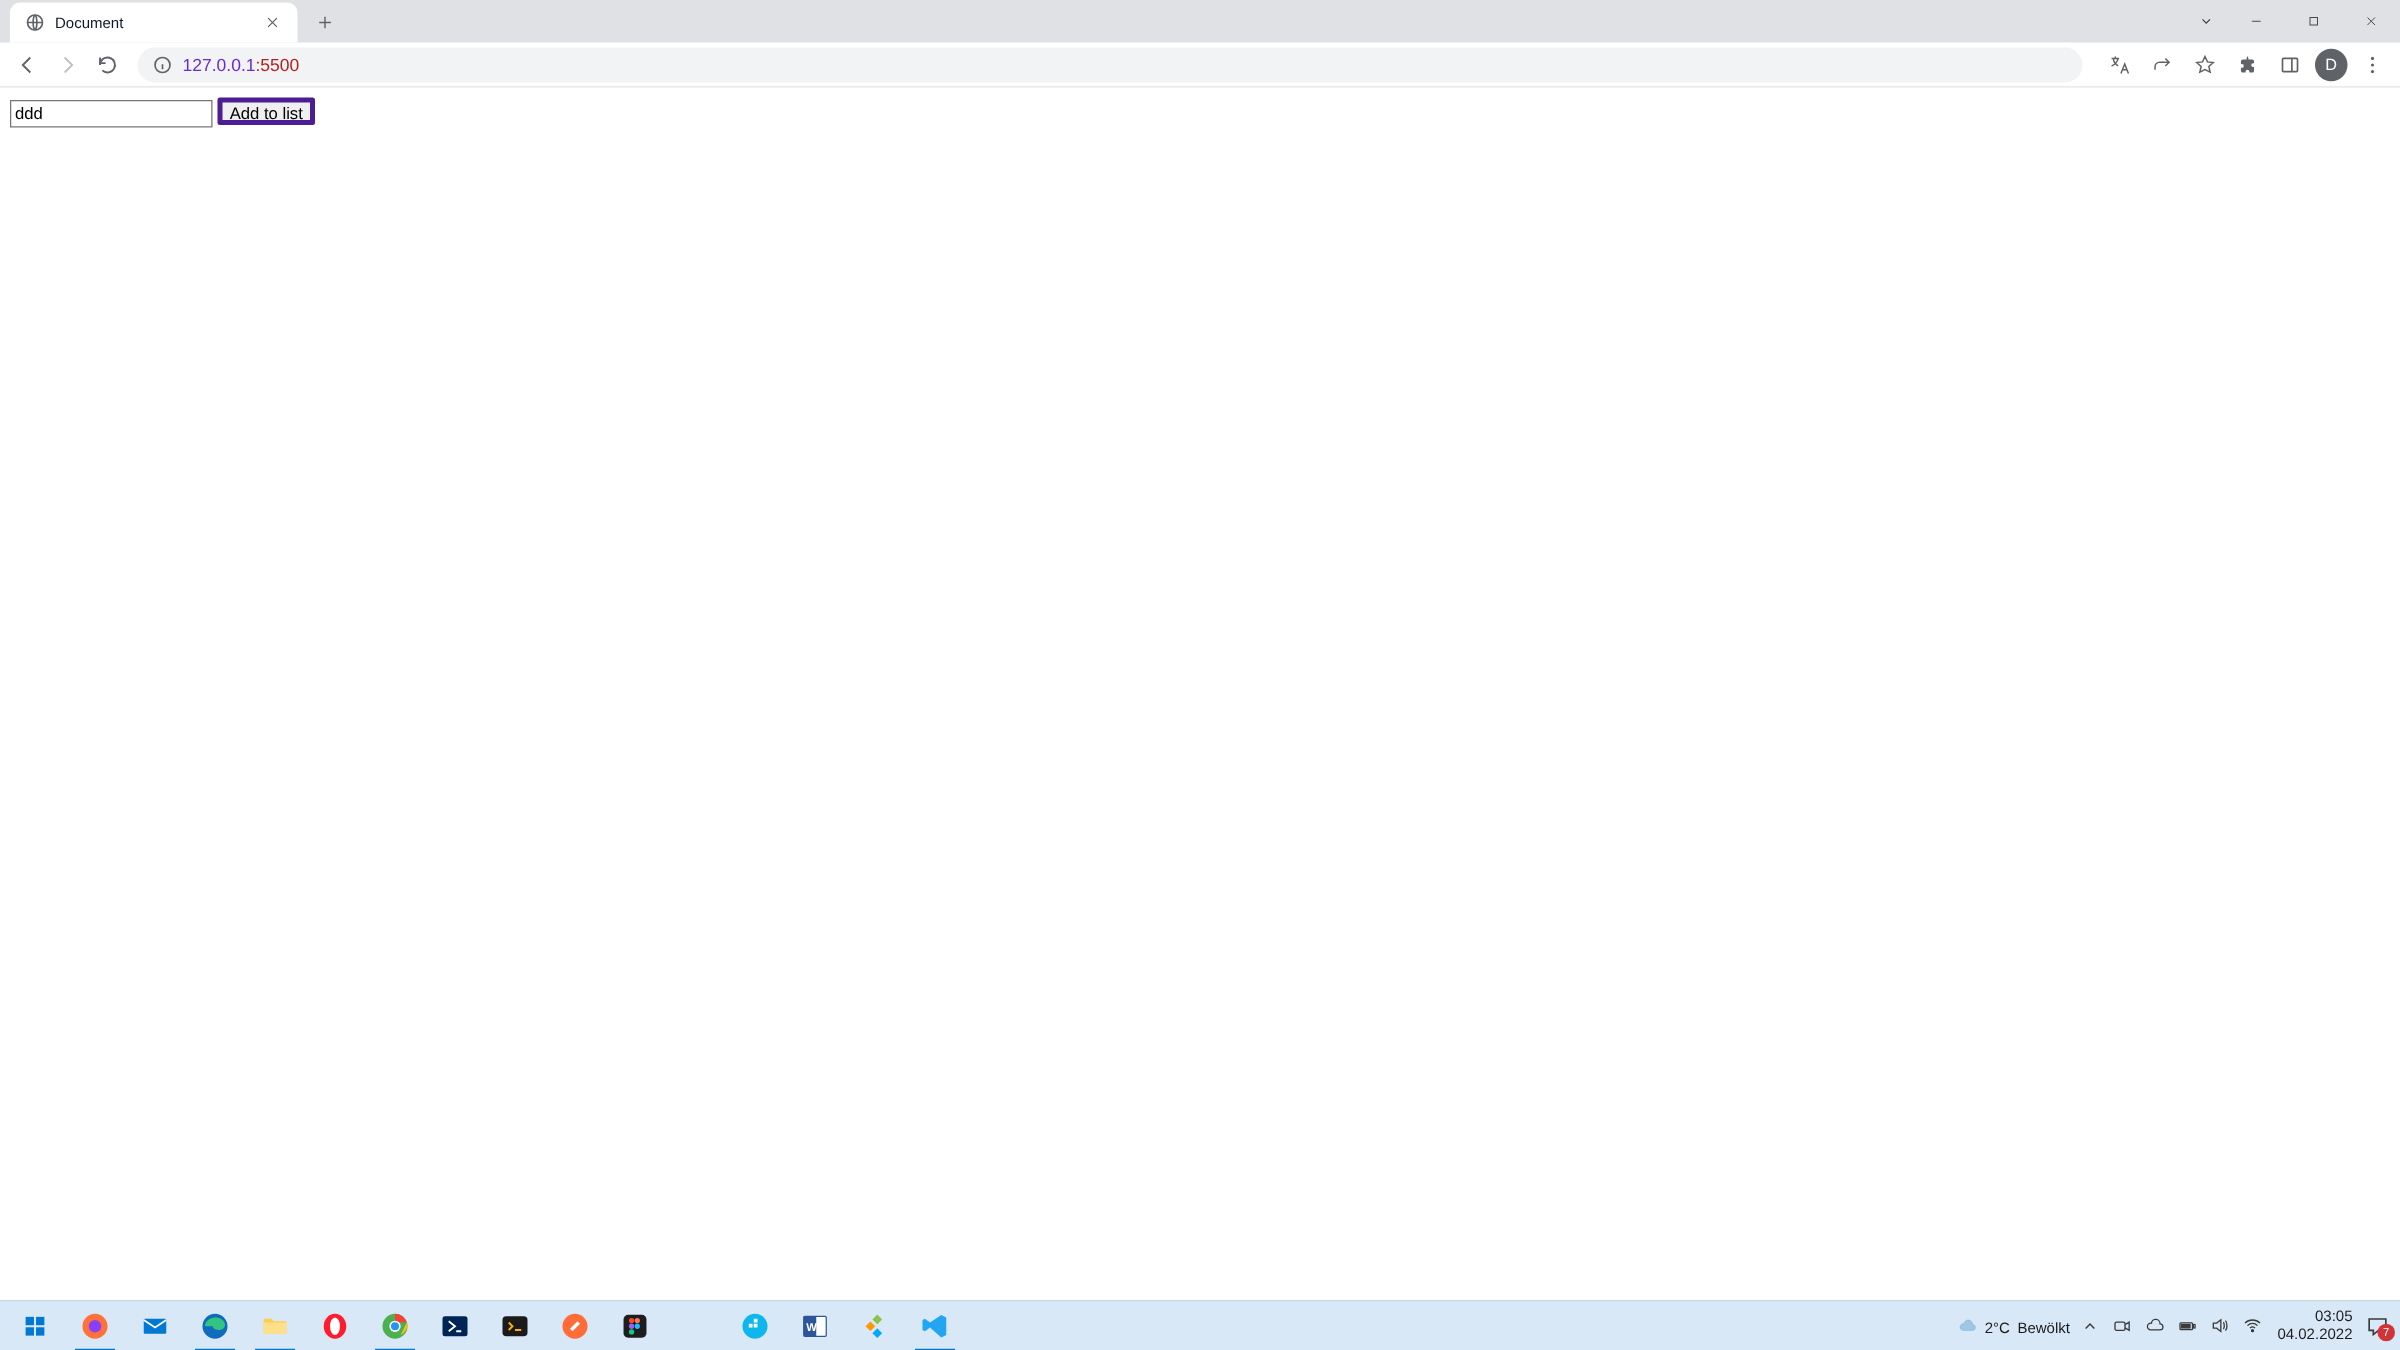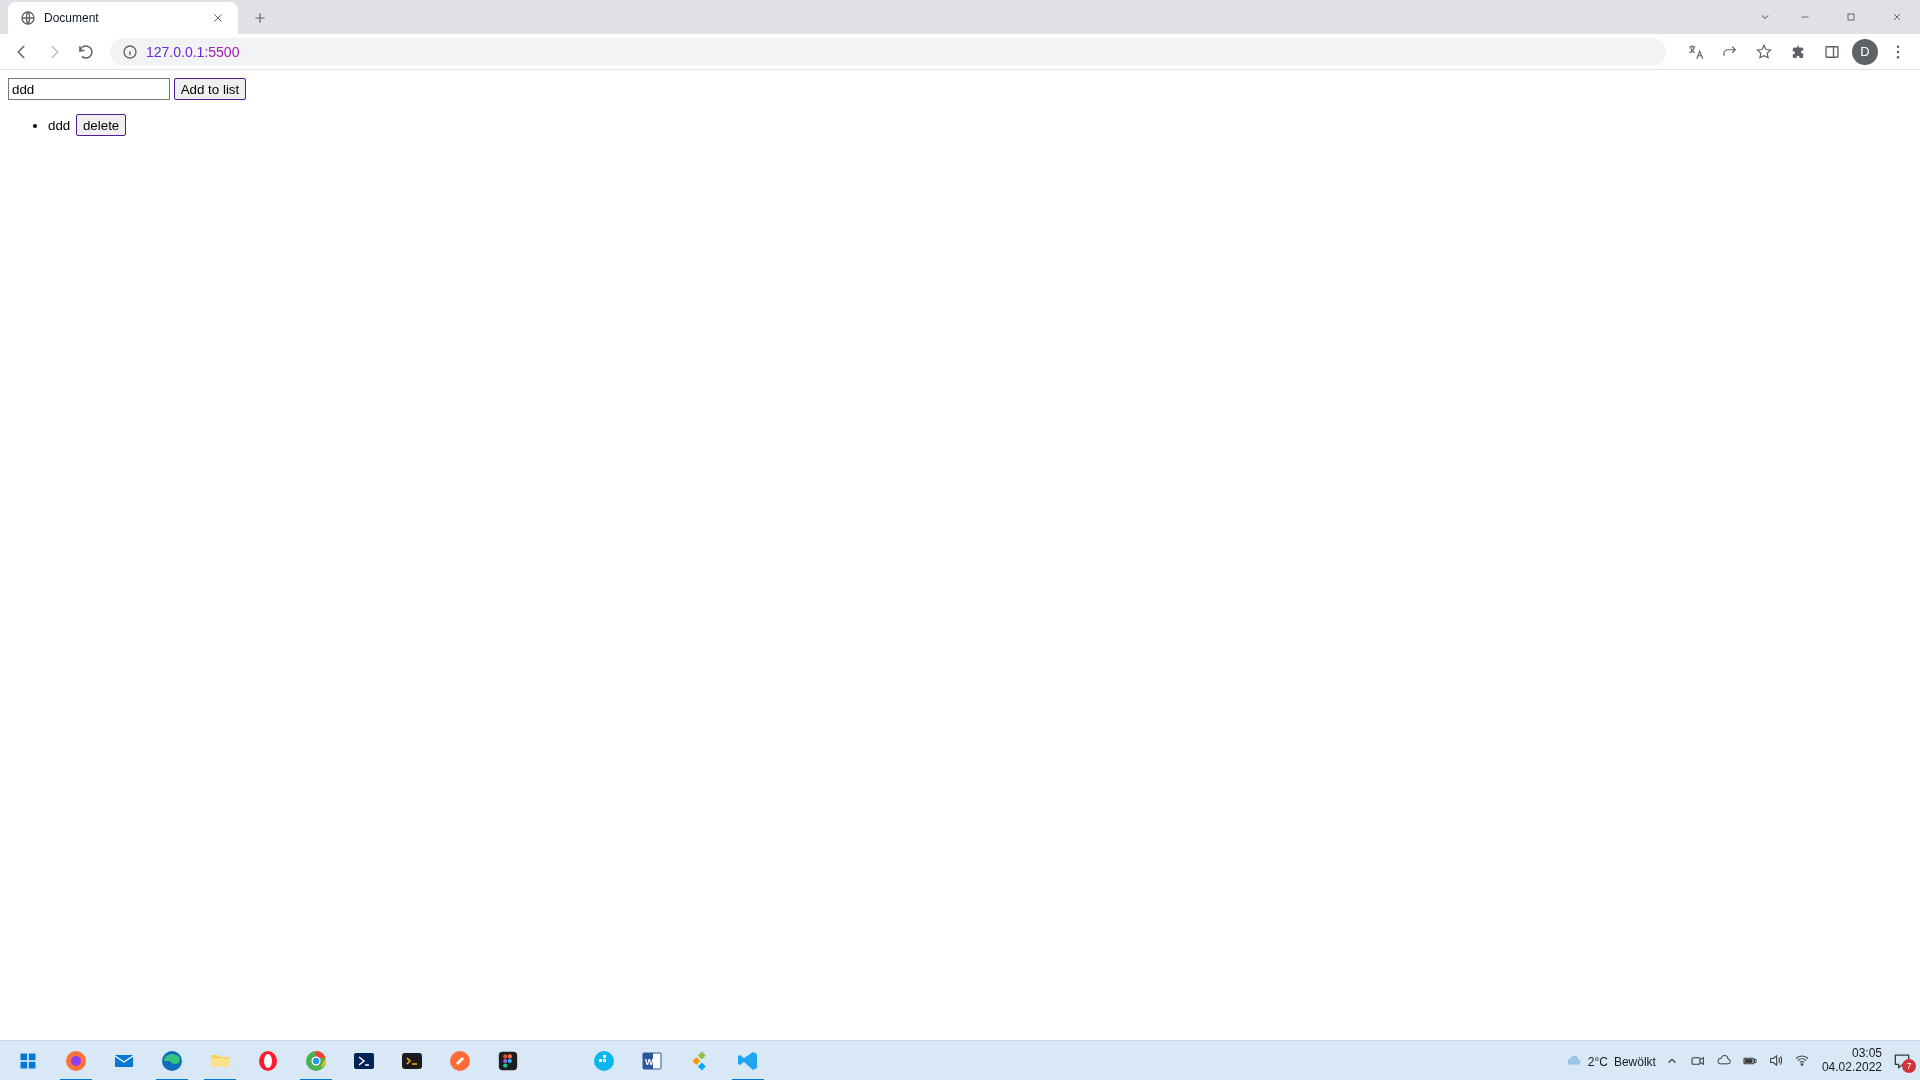--- a/index.html
+++ b/index.html
@@ -25,35 +25,35 @@
 
   .toolbar { height: 36px; background: #fff; border-bottom: 1px solid #e3e3e3; display:flex; align-items:center; padding: 0 8px; gap: 4px; }
   .tb-btn { width:28px; height:28px; display:flex; align-items:center; justify-content:center; color:#5f6368; border-radius:50%; cursor:pointer; }
   .tb-btn.disabled { color:#bdc1c6; cursor:default; }
   .omnibox {
     flex:1; height:28px; margin: 0 6px; background:#f1f3f4; border-radius:14px;
     display:flex; align-items:center; padding:0 12px; gap:8px; color:#202124; font-size:14px;
   }
   .omnibox .info-icon { color:#5f6368; display:flex; align-items:center; }
   .omnibox .url-host { color:#6d28d9; }
-  .omnibox .url-port { color:#a21caf; }
+  .omnibox .url-port { color:#b91c1c; }
   .right-icons { display:flex; align-items:center; gap:6px; margin-left:6px; }
   .right-icons .tb-btn { color:#5f6368; }
   .avatar { width:26px; height:26px; border-radius:50%; background:#5f6368; color:#fff; display:flex; align-items:center; justify-content:center; font-size:13px; font-weight:500; }
 
   
   .page-content { padding: 8px; font-family: Arial, sans-serif; font-size: 13.33px; color:#000; }
   .page-content input[type="text"] {
     font-family: Arial, sans-serif; font-size: 13.33px;
     padding: 2px 3px; border: 1px solid #767676; background:#fff; height: 22px; width: 162px;
   }
   .page-content button {
     font-family: Arial, sans-serif; font-size: 13.33px;
     padding: 1px 6px; height: 22px;
-    background: #efefef; border: 1px solid #4c1d95; border-radius: 2px; cursor:pointer;
+    background: #efefef; border: 4px solid #4c1d95; border-radius: 2px; cursor:pointer;
   }
   .page-content ul { margin: 14px 0 0 0; padding-left: 40px; }
   .page-content li { margin: 2px 0; }
   .page-content li button { margin-left: 2px; }
 
   
   .taskbar {
     position:absolute; left:0; right:0; bottom:0; height:40px;
     background:#d9e8f6; display:flex; align-items:center; padding:0 4px;
     font-size:12px; color:#1b1b1b; border-top:1px solid #c7d6e4;
@@ -200,26 +200,20 @@
             <circle cx="12" cy="19" r="1.7"></circle>
         </svg>
       </div>
     </div>
   </div>
 
   <div class="page-content">
     <input type="text" value="ddd" style="">
     <button>Add to list</button>
 
-    <ul>
-      <li>
-        <span>ddd</span>
-        <button>delete</button>
-      </li>
-    </ul>
   </div>
 
   <div class="taskbar">
     <div class="tb-apps">
 
       <div class="app">
         <span class="ico">
           <svg viewBox="0 0 24 24" width="20" height="20" fill="#0078d4">
             <rect x="3" y="3" width="8" height="8"></rect>
               <rect x="13" y="3" width="8" height="8"></rect>

